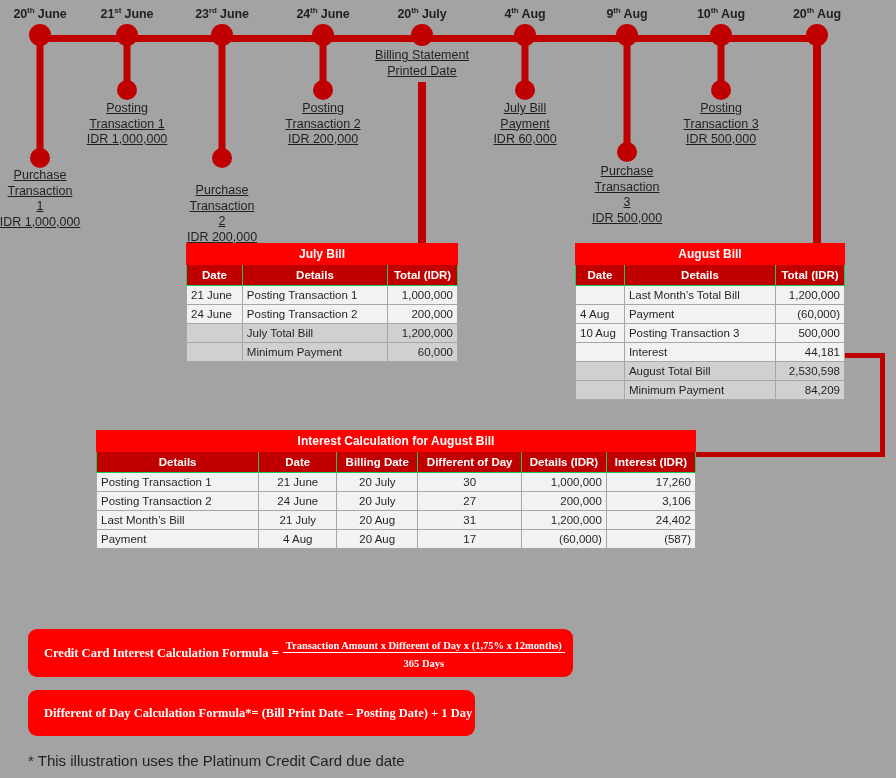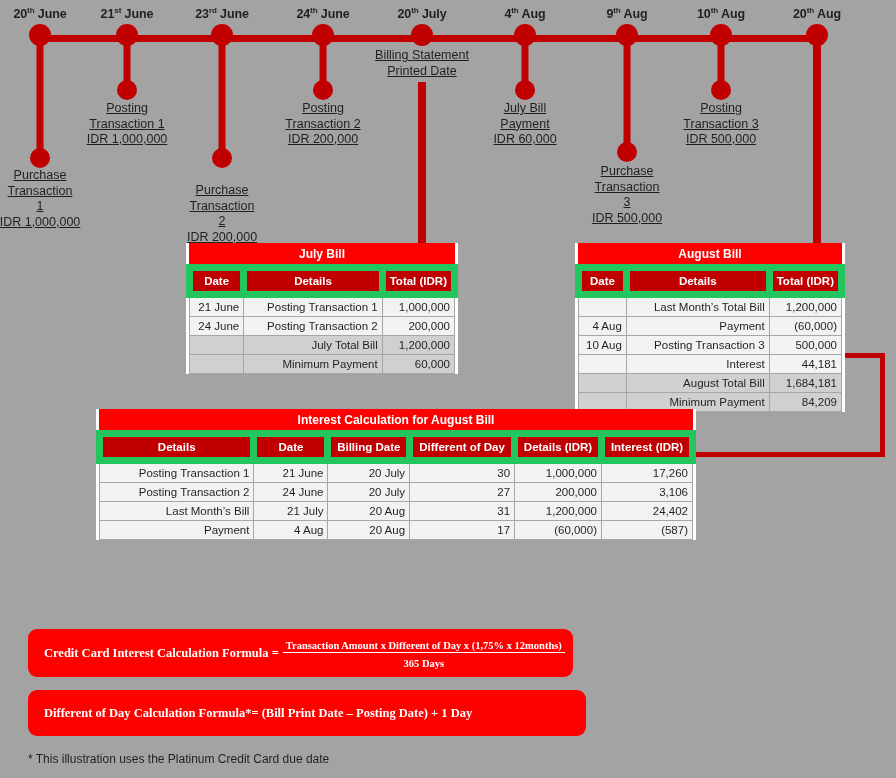--- a/index.html
+++ b/index.html
@@ -95,25 +95,24 @@
     padding: 3px 4px;
     border: 1px solid #fd0100;
   }
   .tbl .head-row th {
     background: #c00000;
     color: #ffffff;
     font-weight: bold;
     text-align: center;
     font-size: 11.5px;
     padding: 3px 4px;
-    border: 7px solid #22c55e;
+    border: 1px solid #22c55e;
   }
   .tbl tbody td {
     background: #f2f2f2;
-    text-align: right;
   }
   .tbl tbody tr.gray td {
     background: #d0d0d0;
   }
   .c-date   { text-align: left;  }
   .c-detail { text-align: left;  }
   .c-num    { text-align: right; }
   .c-center { text-align: center; }
 
   
@@ -153,21 +152,21 @@
     border-bottom: 1px solid #ffffff;
     white-space: nowrap;
   }
   .frac .den {
     font-size: 10.5px;
     padding-top: 1px;
     white-space: nowrap;
   }
   .footnote {
     position: absolute;
-    font-size: 12px;
+    font-size: 15px;
     color: #231f20;
     white-space: nowrap;
   }
 </style>
 </head>
 <body>
 
 <div id="page">
 
   <div class="axis-line"></div>
@@ -289,35 +288,35 @@
           <td class="c-num">500,000</td>
         </tr>
         <tr>
           <td class="c-date"></td>
           <td class="c-detail">Interest</td>
           <td class="c-num">44,181</td>
         </tr>
         <tr class="gray">
           <td class="c-date"></td>
           <td class="c-detail">August Total Bill</td>
-          <td class="c-num">1,684,181</td>
+          <td class="c-num">2,530,598</td>
         </tr>
         <tr class="gray">
           <td class="c-date"></td>
           <td class="c-detail">Minimum Payment</td>
           <td class="c-num">84,209</td>
         </tr>
       </tbody>
   </table>
 
   <div class="conn" style="left:845px; top:353px; width:40px; height:5px;"></div>
   <div class="conn" style="left:880px; top:353px; width:5px; height:104px;"></div>
   <div class="conn" style="left:608px; top:452px; width:277px; height:5px;"></div>
 
-  <table class="tbl" id="interest-table" style="left:96px; top:409px; width:600px;">
+  <table class="tbl" id="interest-table" style="left:96px; top:430px; width:600px;">
     <colgroup>
       <col style="width:148px">
         <col style="width:71px">
         <col style="width:74px">
       <col style="width:73px">
         <col style="width:74px">
         <col style="width:76px">
     </colgroup>
     <thead>
       <tr class="title-row">
@@ -369,19 +368,19 @@
   </table>
 
   <div class="formula-box" id="formula-interest-box" style="left:28px; top:629px; width:545px; height:48px;">
     <span class="formula-lead">Credit Card Interest Calculation Formula =</span>
     <span class="frac">
       <span class="num">Transaction Amount x Different of Day x (1,75% x 12months)</span>
       <span class="den">365 Days</span>
     </span>
   </div>
 
-  <div class="formula-box" id="formula-days-box" style="left:28px; top:690px; width:558px; height:46px;">
+  <div class="formula-box" id="formula-days-box" style="left:28px; top:690px; width:447px; height:46px;">
     <span class="formula-lead">Different of Day Calculation Formula*= (Bill Print Date – Posting Date) + 1 Day</span>
   </div>
 
   <div class="footnote" style="left:28px; top:752px;">* This illustration uses the Platinum Credit Card due date</div>
 
 </div>
 
 </body></html>

